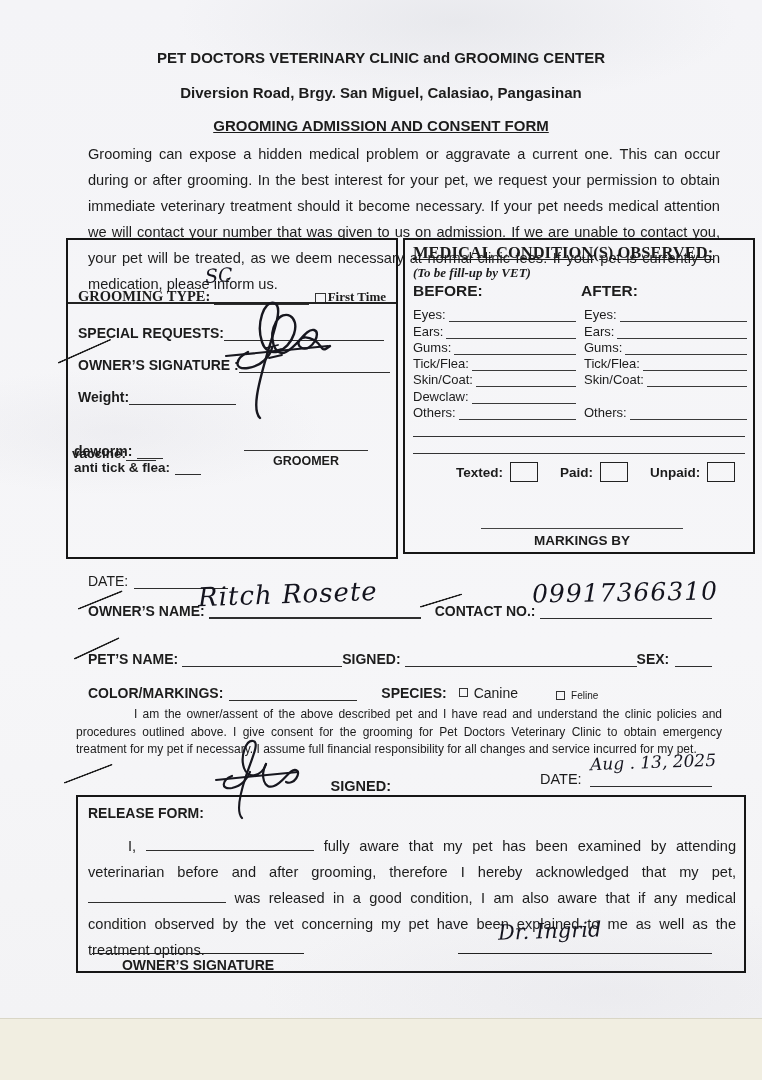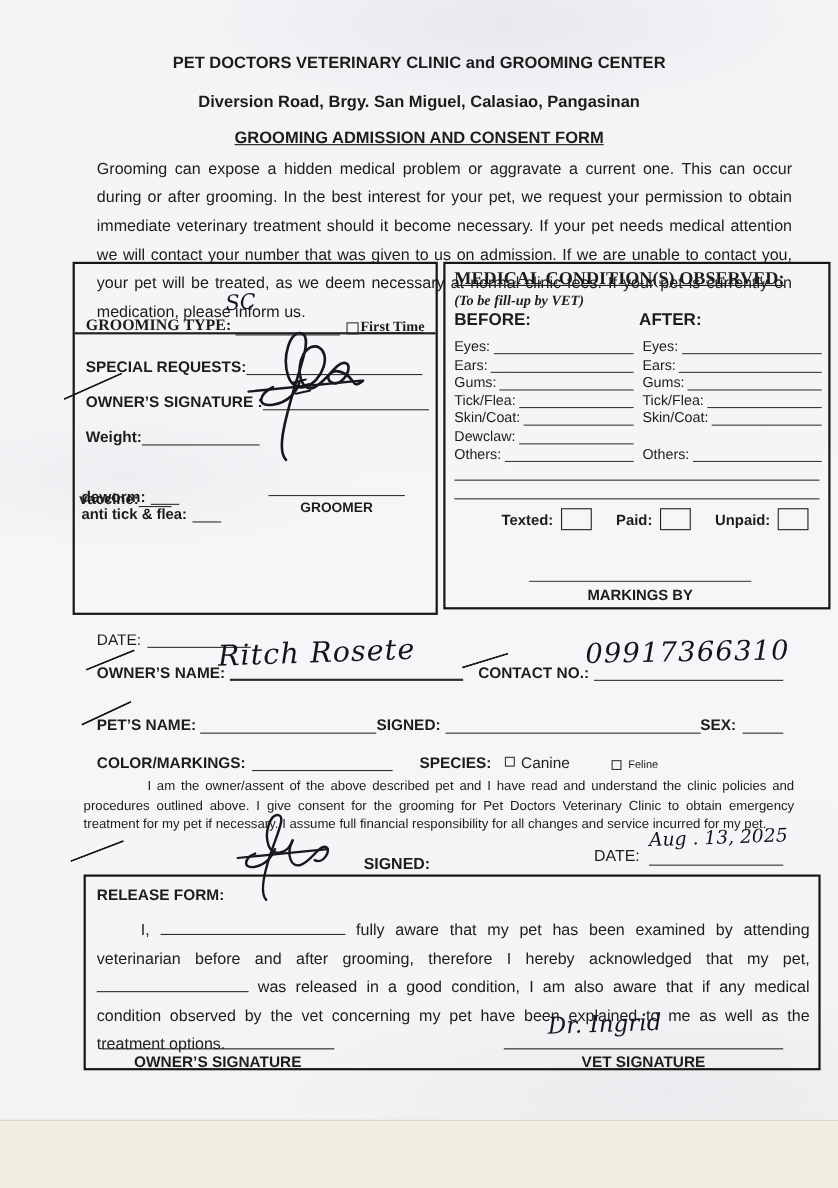--- a/index.html
+++ b/index.html
@@ -257,21 +257,20 @@
       <span>fully aware that my pet has been examined by attending veterinarian before and after grooming, therefore I hereby acknowledged that my pet,</span>
       <span class="iblank" style="width:138px;"></span>
       <span>was released in a good condition, I am also aware that if any medical condition observed by the vet concerning my pet have been explained to me as well as the treatment options.</span>
     </div>
 
     <div class="abs" style="left:14px; top:156px; width:212px; border-top:1.6px solid #222;"></div>
     <div class="abs b" style="left:14px; top:160px; width:212px; text-align:center; font-size:14px;">OWNER’S SIGNATURE</div>
 
     <div class="abs hand" style="left:420px; top:122px; font-size:21px; transform:rotate(-2deg);">Dr.  Ingrid</div>
     <div class="abs" style="left:380px; top:156px; width:254px; border-top:1.6px solid #222;"></div>
-    <div class="abs b" style="left:380px; top:160px; width:254px; text-align:center; font-size:14px;">VET SIGNATURE</div>
   </div>
 
   <div class="slash" style="left:58px; top:362px; width:58px; transform:rotate(-24deg);"></div>
   <div class="slash" style="left:78px; top:608px; width:48px; transform:rotate(-22deg);"></div>
   <div class="slash" style="left:420px; top:606px; width:44px; transform:rotate(-17deg);"></div>
   <div class="slash" style="left:74px; top:658px; width:50px; transform:rotate(-25deg);"></div>
   <div class="slash" style="left:64px; top:782px; width:52px; transform:rotate(-21deg);"></div>
 
   <div class="bottom-strip"></div>
 </div>

